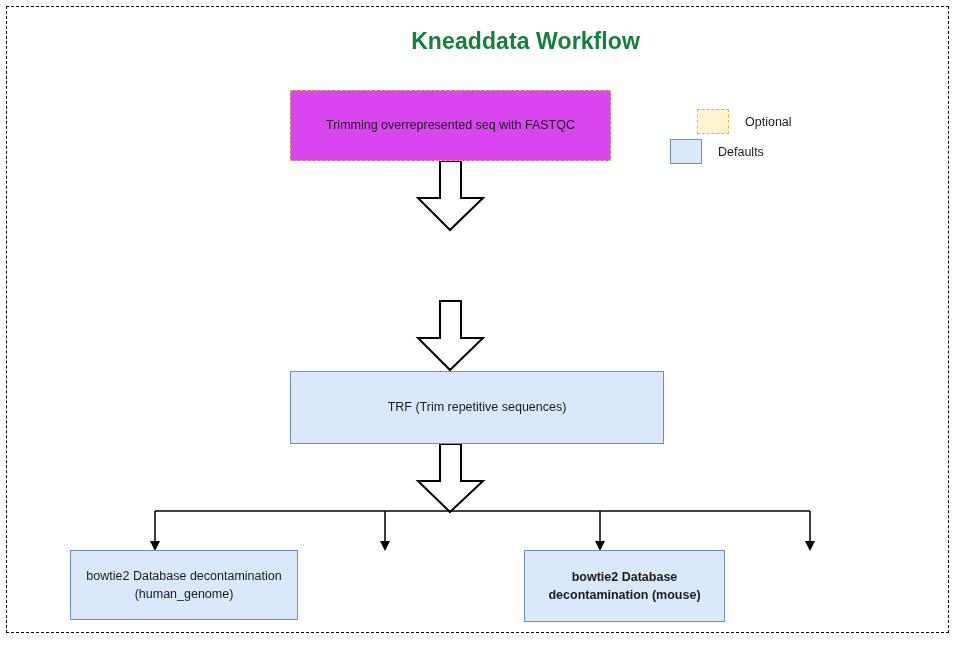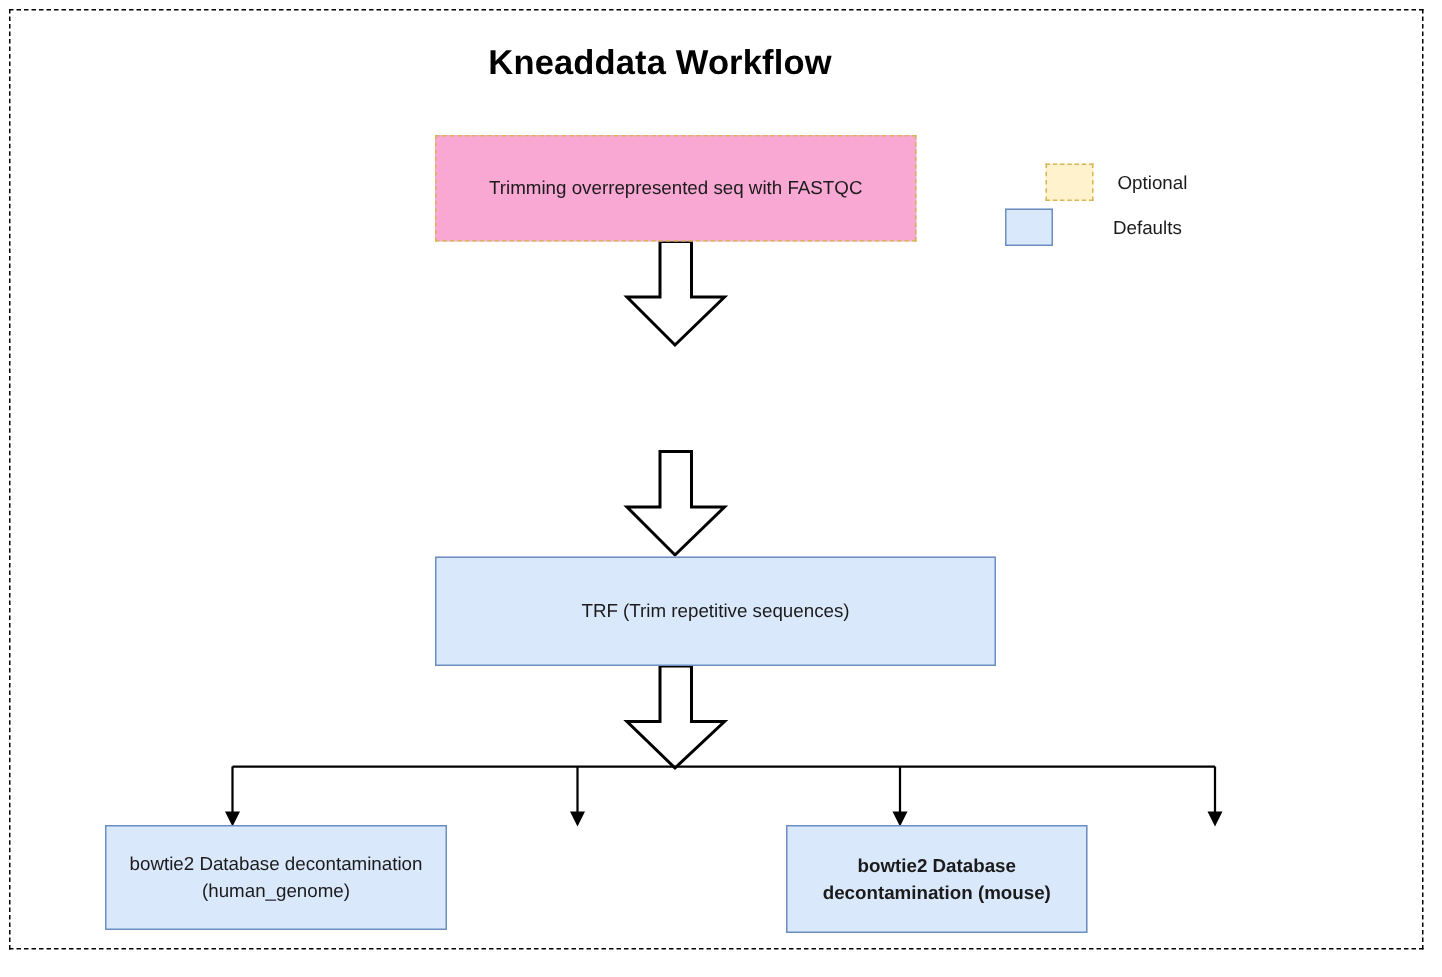--- a/index.html
+++ b/index.html
@@ -24,61 +24,61 @@
     width: 943px;
     height: 627px;
     border: 1px dashed #000000;
     box-sizing: border-box;
   }
   #title {
     position: absolute;
     left: 240px;
     top: 28px;
     width: 400px;
-    text-align: center;
+    text-align: right;
     font-size: 23px;
     font-weight: bold;
-    color: #000000;
+    color: #15803d;
     letter-spacing: 0.1px;
   }
   .node {
     position: absolute;
     box-sizing: border-box;
     display: flex;
     align-items: center;
     justify-content: center;
     text-align: center;
     font-size: 12.5px;
     color: #1b1b1b;
     line-height: 1.45;
     padding: 4px 8px;
   }
   .node.optional {
-    background: #f9a8d4;
+    background: #d946ef;
     border: 1.5px dashed #d6b656;
   }
   .node.defaults {
     background: #dae8fc;
     border: 1.2px solid #6c8ebf;
   }
   #node-fastqc { left: 290px; top: 90px; width: 321px; height: 71px; }
   #node-trimmomatic { left: 290px; top: 230px; width: 321px; height: 71px; }
   #node-trf { left: 290px; top: 371px; width: 374px; height: 73px; }
   #node-db-0 { left: 70px;  top: 550px; width: 228px; height: 70px; }
   #node-db-1 { left: 285px; top: 550px; width: 201px; height: 70px; }
   #node-db-2 { left: 524px; top: 550px; width: 201px; height: 72px; font-weight: bold; }
   #node-db-3 { left: 710px; top: 550px; width: 201px; height: 70px; }
 
   .legend-row {
     position: absolute;
     display: flex;
     align-items: center;
   }
   #legend-optional-row { left: 670px; top: 109px; margin-left: 27px; }
-  #legend-defaults-row { left: 670px; top: 139px; gap: 24px; }
+  #legend-defaults-row { left: 670px; top: 139px; }
   .swatch {
     width: 32px;
     height: 25px;
     box-sizing: border-box;
   }
   .swatch.optional {
     background: #fff2cc;
     border: 1.5px dashed #d6b656;
   }
   .swatch.defaults {

